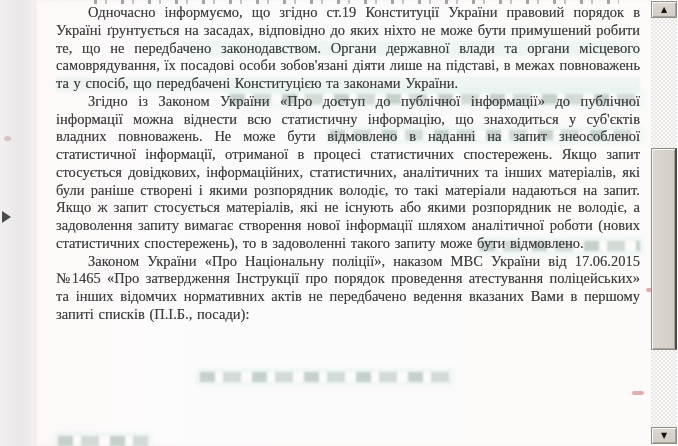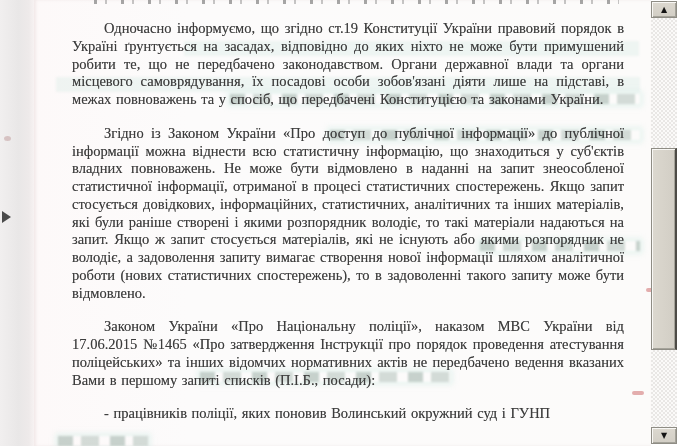--- a/index.html
+++ b/index.html
@@ -57,21 +57,21 @@
     left: 22px; top: 4px;
     width: 584px;
     color: #3d3d3d;
     font-size: 14.5px;
     line-height: 17.75px;
     text-align: justify;
     text-justify: inter-word;
     word-spacing: 1px;
     text-shadow: 0 0 0.4px rgba(61,61,61,0.55);
   }
-  .text-block p { margin: 16px; text-indent: 32px; }
+  .text-block p { margin: 0; text-indent: 32px; }
   
   .ghost {
     position: absolute;
     height: 10px;
     background: repeating-linear-gradient(90deg,
       rgba(145,168,158,0.5) 0 15px, transparent 15px 23px,
       rgba(145,168,158,0.38) 23px 41px, transparent 41px 52px);
     box-shadow: 0 0 5px 3px rgba(208,234,228,0.45);
     filter: blur(1.3px);
     pointer-events: none;
@@ -158,21 +158,20 @@
     <div class="ghost" style="left:196px; top:94px;  width:410px;"></div>
     <div class="ghost" style="left:296px; top:130px; width:310px;"></div>
     <div class="ghost" style="left:446px; top:241px; width:160px;"></div>
     <div class="ghost" style="left:166px; top:372px; width:250px;"></div>
     <div class="ghost" style="left:24px;  top:436px; width:90px;"></div>
 
     <div class="text-block">
       <p>Одночасно інформуємо, що згідно ст.19 Конституції України правовий порядок в Україні ґрунтується на засадах, відповідно до яких ніхто не може бути примушений робити те, що не передбачено законодавством. Органи державної влади та органи місцевого самоврядування, їх посадові особи зобов'язані діяти лише на підставі, в межах повноважень та у спосіб, що передбачені Конституцією та законами України.</p>
       <p>Згідно із Законом України «Про доступ до публічної інформації» до публічної інформації можна віднести всю статистичну інформацію, що знаходиться у суб'єктів владних повноважень. Не може бути відмовлено в наданні на запит знеособленої статистичної інформації, отриманої в процесі статистичних спостережень. Якщо запит стосується довідкових, інформаційних, статистичних, аналітичних та інших матеріалів, які були раніше створені і якими розпорядник володіє, то такі матеріали надаються на запит. Якщо ж запит стосується матеріалів, які не існують або якими розпорядник не володіє, а задоволення запиту вимагає створення нової інформації шляхом аналітичної роботи (нових статистичних спостережень), то в задоволенні такого запиту може бути відмовлено.</p>
       <p>Законом України «Про Національну поліції», наказом МВС України від 17.06.2015 №1465 «Про затвердження Інструкції про порядок проведення атестування поліцейських» та інших відомчих нормативних актів не передбачено ведення вказаних Вами в першому запиті списків  (П.І.Б., посади):</p>
-      <p>- працівників поліції, яких поновив Волинський окружний суд і ГУНП</p>
     </div>
 
     <div class="artifact" style="left:612px; top:288px; width:8px;  height:4px;"></div>
     <div class="artifact" style="left:598px; top:391px; width:12px; height:4px;"></div>
   </div>
 
   <div class="scrollbar">
     <div class="sb-btn">
       <span>▲</span>
     </div>

